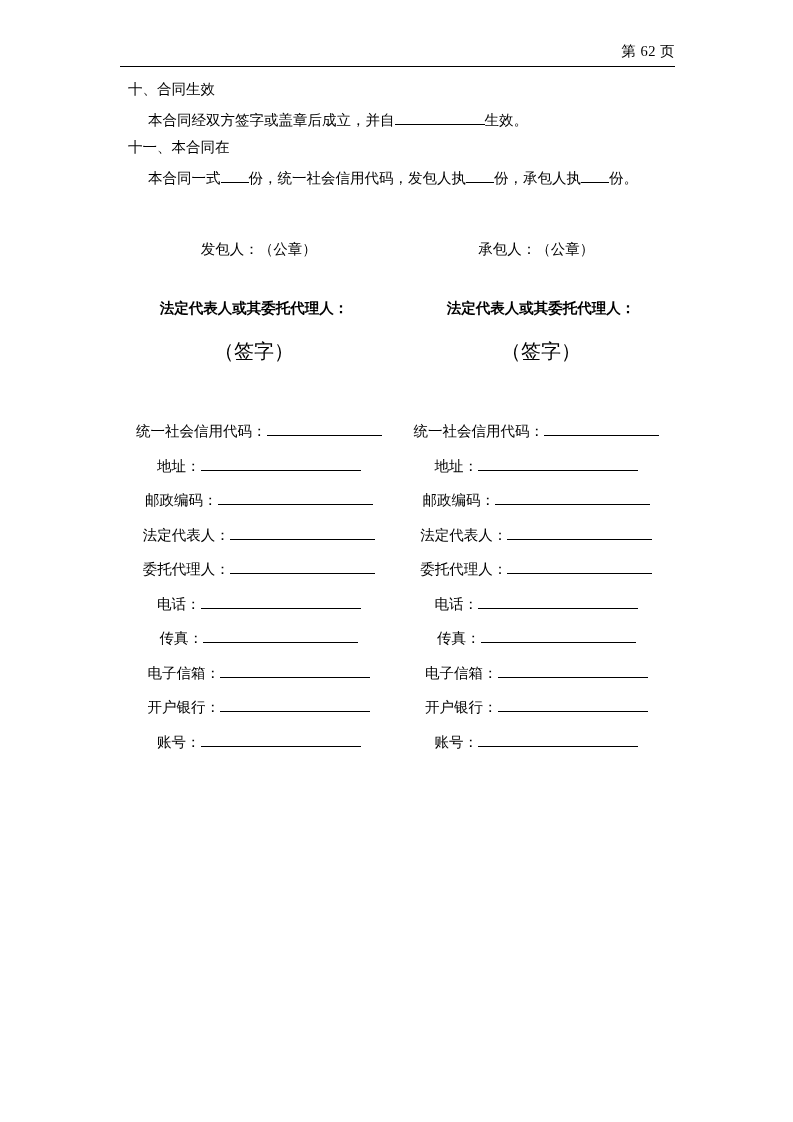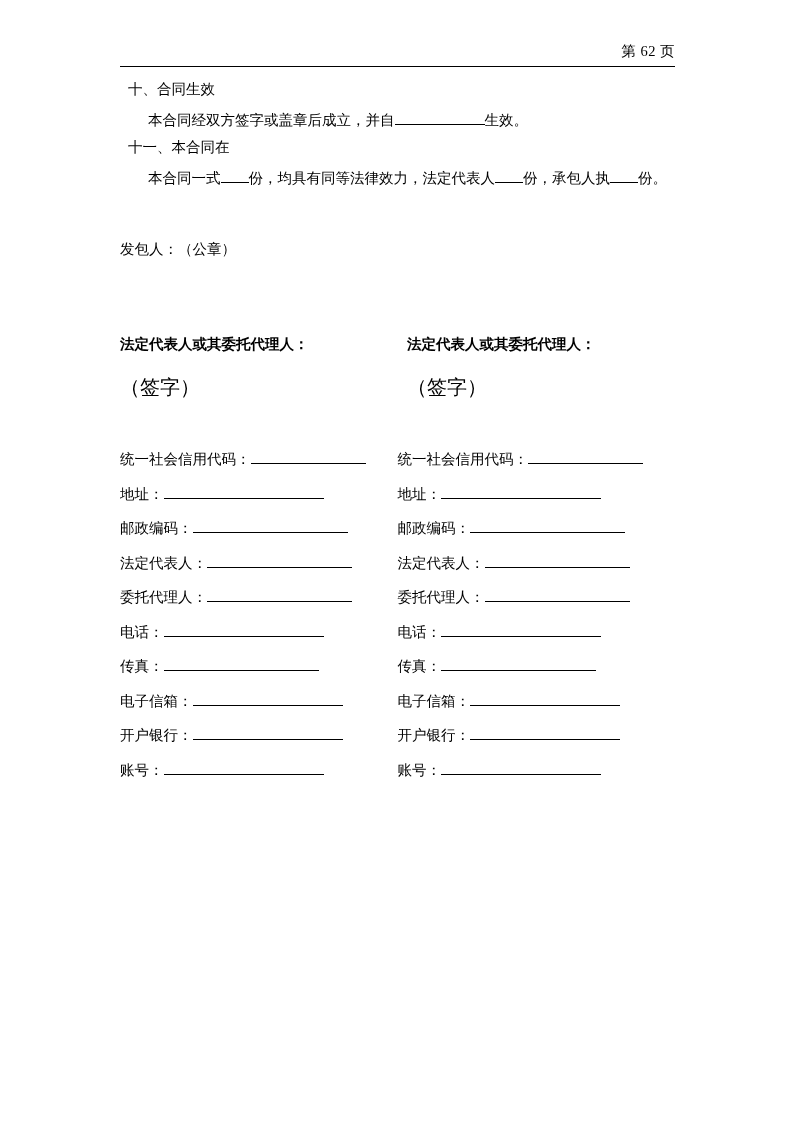--- a/index.html
+++ b/index.html
@@ -68,20 +68,21 @@
   .ul-w160 { width: 160px; }
   .ul-w90  { width: 90px; }
   .ul-w28  { width: 28px; }
 
   
   .sig-block {
     position: absolute;
     top: 240px;
     left: 120px;
     right: 118px;
+    text-align: center;
   }
   .sig-row {
     display: flex;
   }
   .col-left {
     width: 290px;
     box-sizing: border-box;
   }
   .col-right {
     width: 290px;
@@ -95,21 +96,21 @@
   .sig-rep {
     font-size: 14.5px;
     font-weight: bold;
     white-space: nowrap;
   }
   .sig-sign {
     font-size: 20px;
     white-space: nowrap;
   }
   .field-list {
-    margin-top: 0;
+    margin-top: 8px;
   }
   .field {
     font-size: 14.5px;
     margin-bottom: 14.5px;
     white-space: nowrap;
   }
   .fl {
     display: inline-block;
     border-bottom: 1.4px solid #000;
     height: 14px;
@@ -136,34 +137,37 @@
 
     <div class="line indent-1">十、合同生效</div>
 
     <div class="line indent-2">
       <span>本合同经双方签字或盖章后成立，并自</span><span class="ul ul-w90"></span><span>生效。</span>
     </div>
 
     <div class="line indent-1">十一、本合同在</div>
 
     <div class="line indent-2">
-      <span>本合同一式</span><span class="ul ul-w28"></span><span>份，均具有同等法律效力，法定代表人</span><span class="ul ul-w28"></span><span>份，承包人执</span><span class="ul ul-w28"></span><span>份。</span>
+      <span>本合同一式</span><span class="ul ul-w28"></span><span>份，统一社会信用代码，发包人执</span><span class="ul ul-w28"></span><span>份，承包人执</span><span class="ul ul-w28"></span><span>份。</span>
     </div>
 
   </div>
 
   <div class="sig-block">
 
     <div class="sig-row">
       <div class="col-left">
         <div class="sig-head">发包人：（公章）</div>
       </div>
-    </div>
-
-    <div class="sig-row" style="margin-top:76px;gap:19px;">
+      <div class="col-right">
+        <div class="sig-head">承包人：（公章）</div>
+      </div>
+    </div>
+
+    <div class="sig-row" style="margin-top:40px;gap:19px;">
       <div class="col-left">
         <div class="sig-rep">法定代表人或其委托代理人：</div>
         <div class="sig-sign" style="margin-top:20px;">（签字）</div>
       </div>
       <div class="col-right">
         <div class="sig-rep">法定代表人或其委托代理人：</div>
         <div class="sig-sign" style="margin-top:20px;">（签字）</div>
       </div>
     </div>
 

